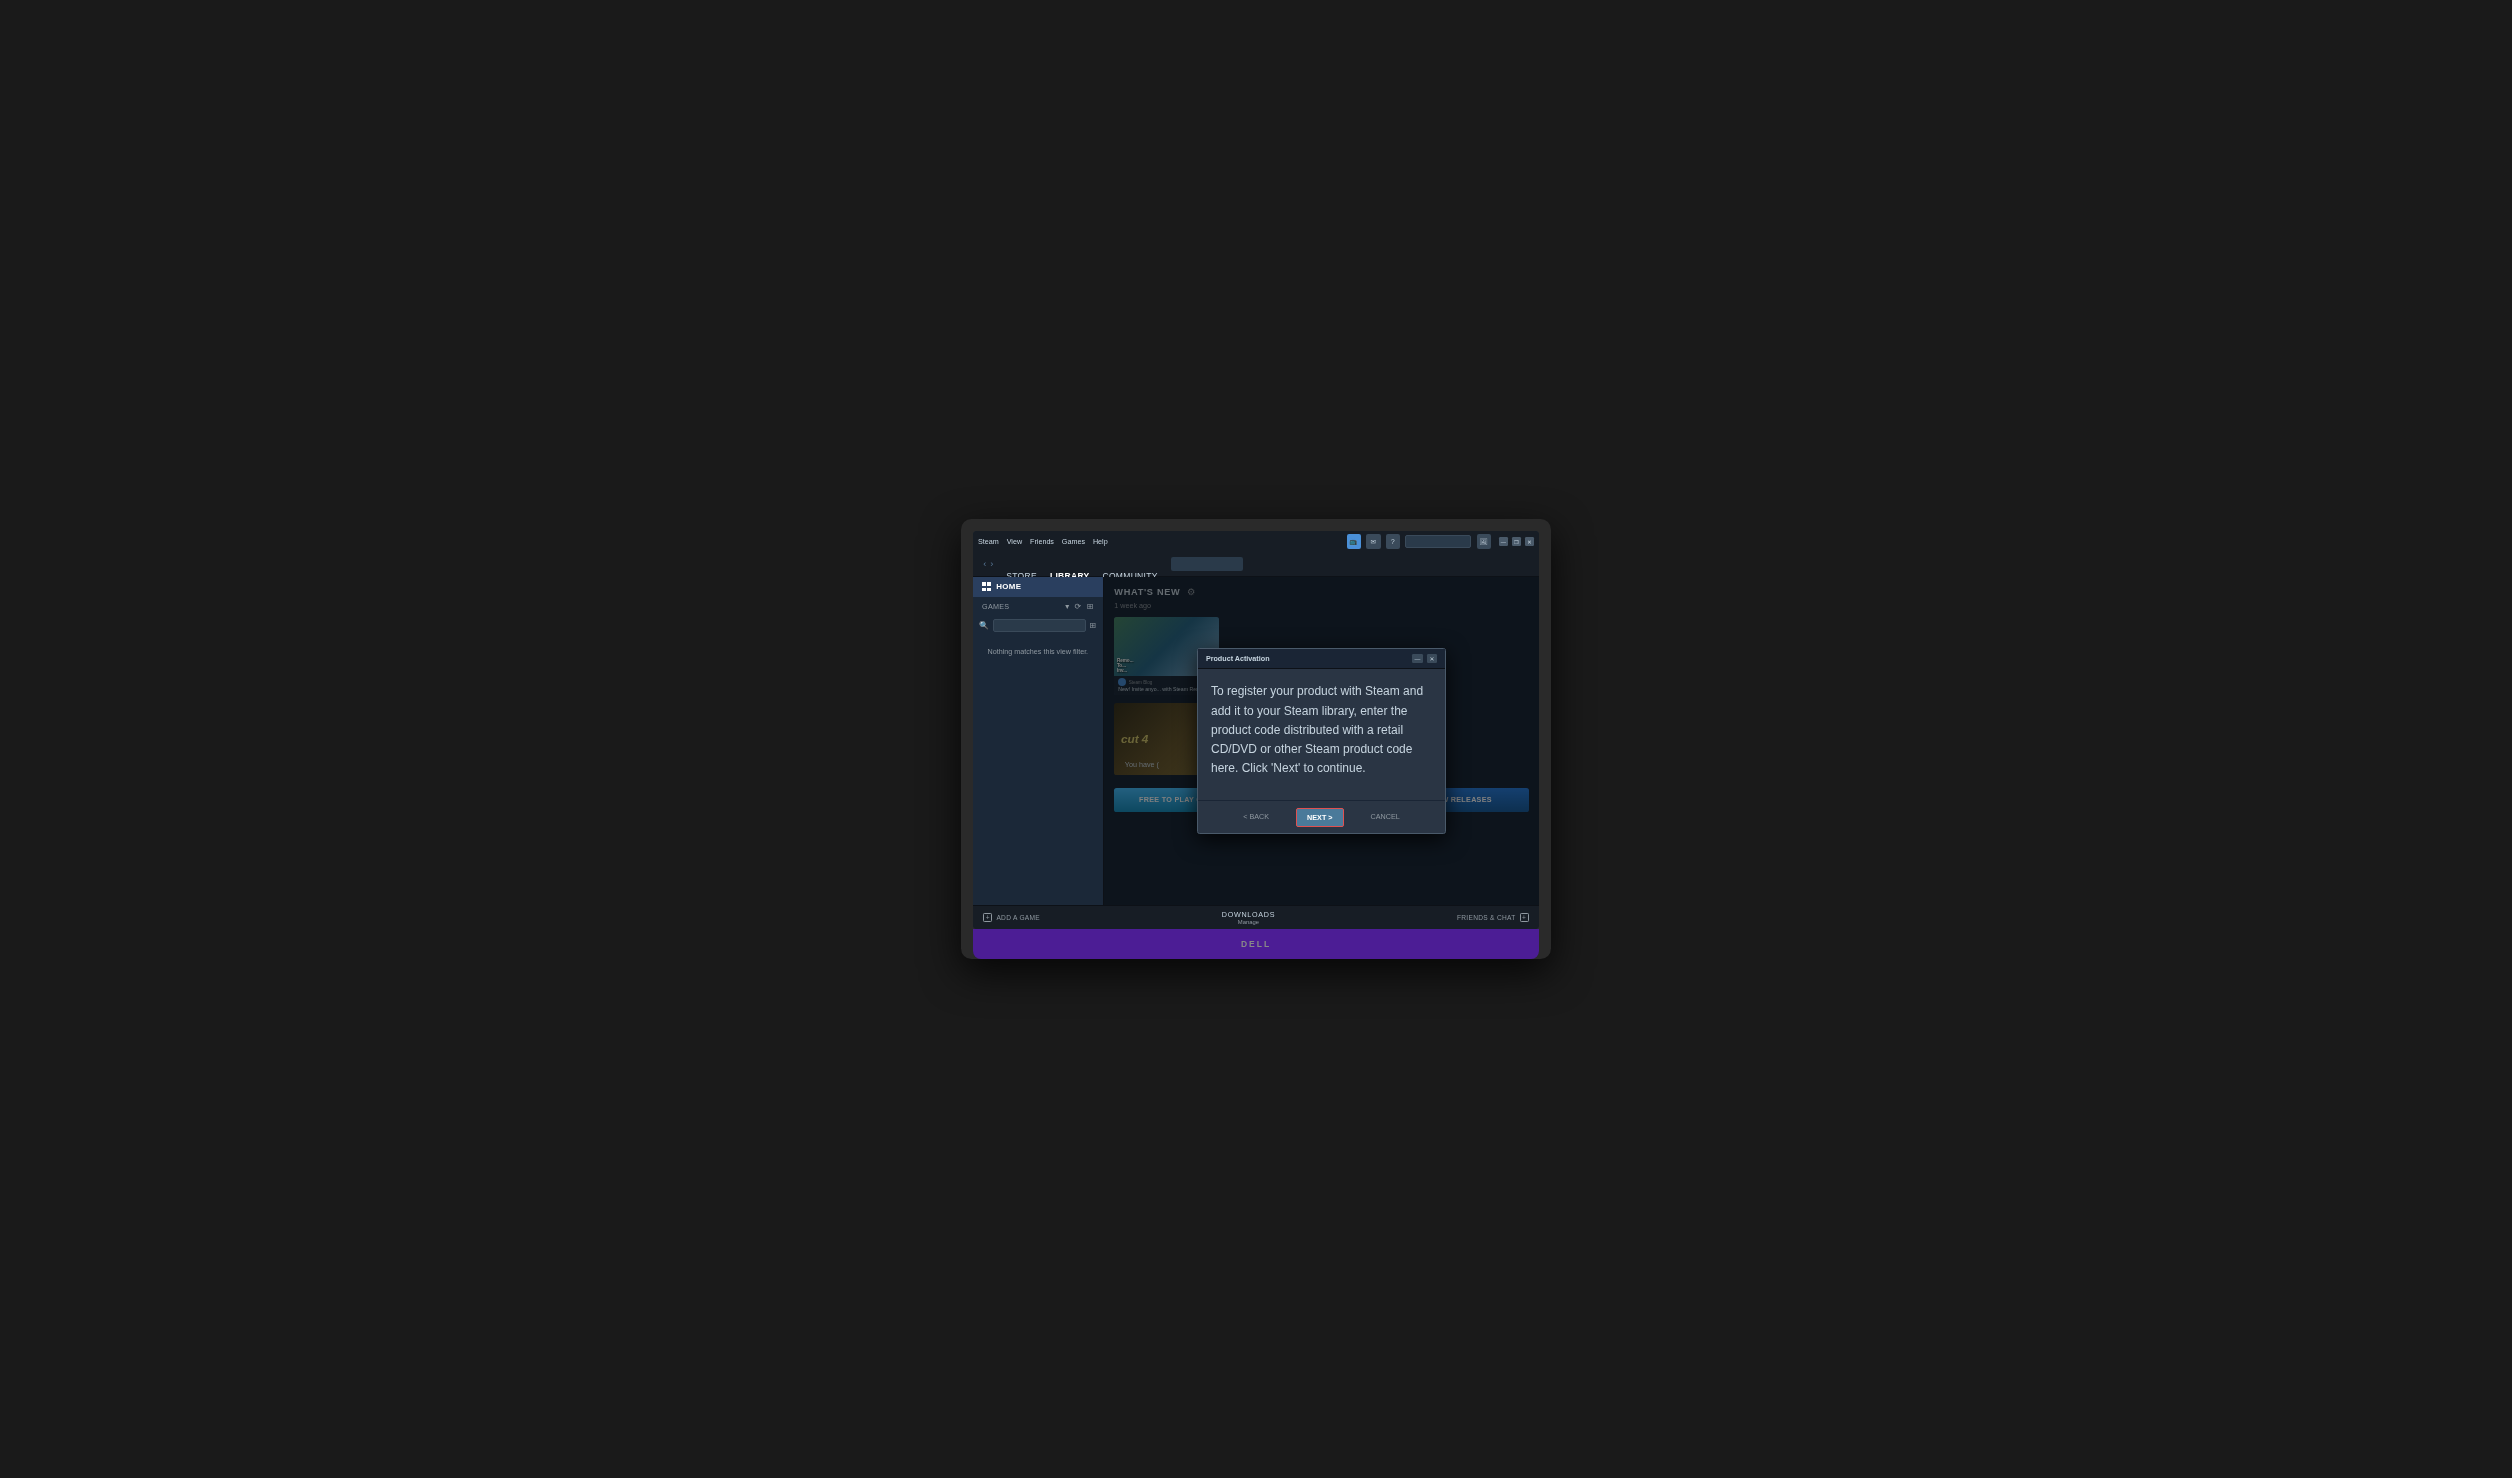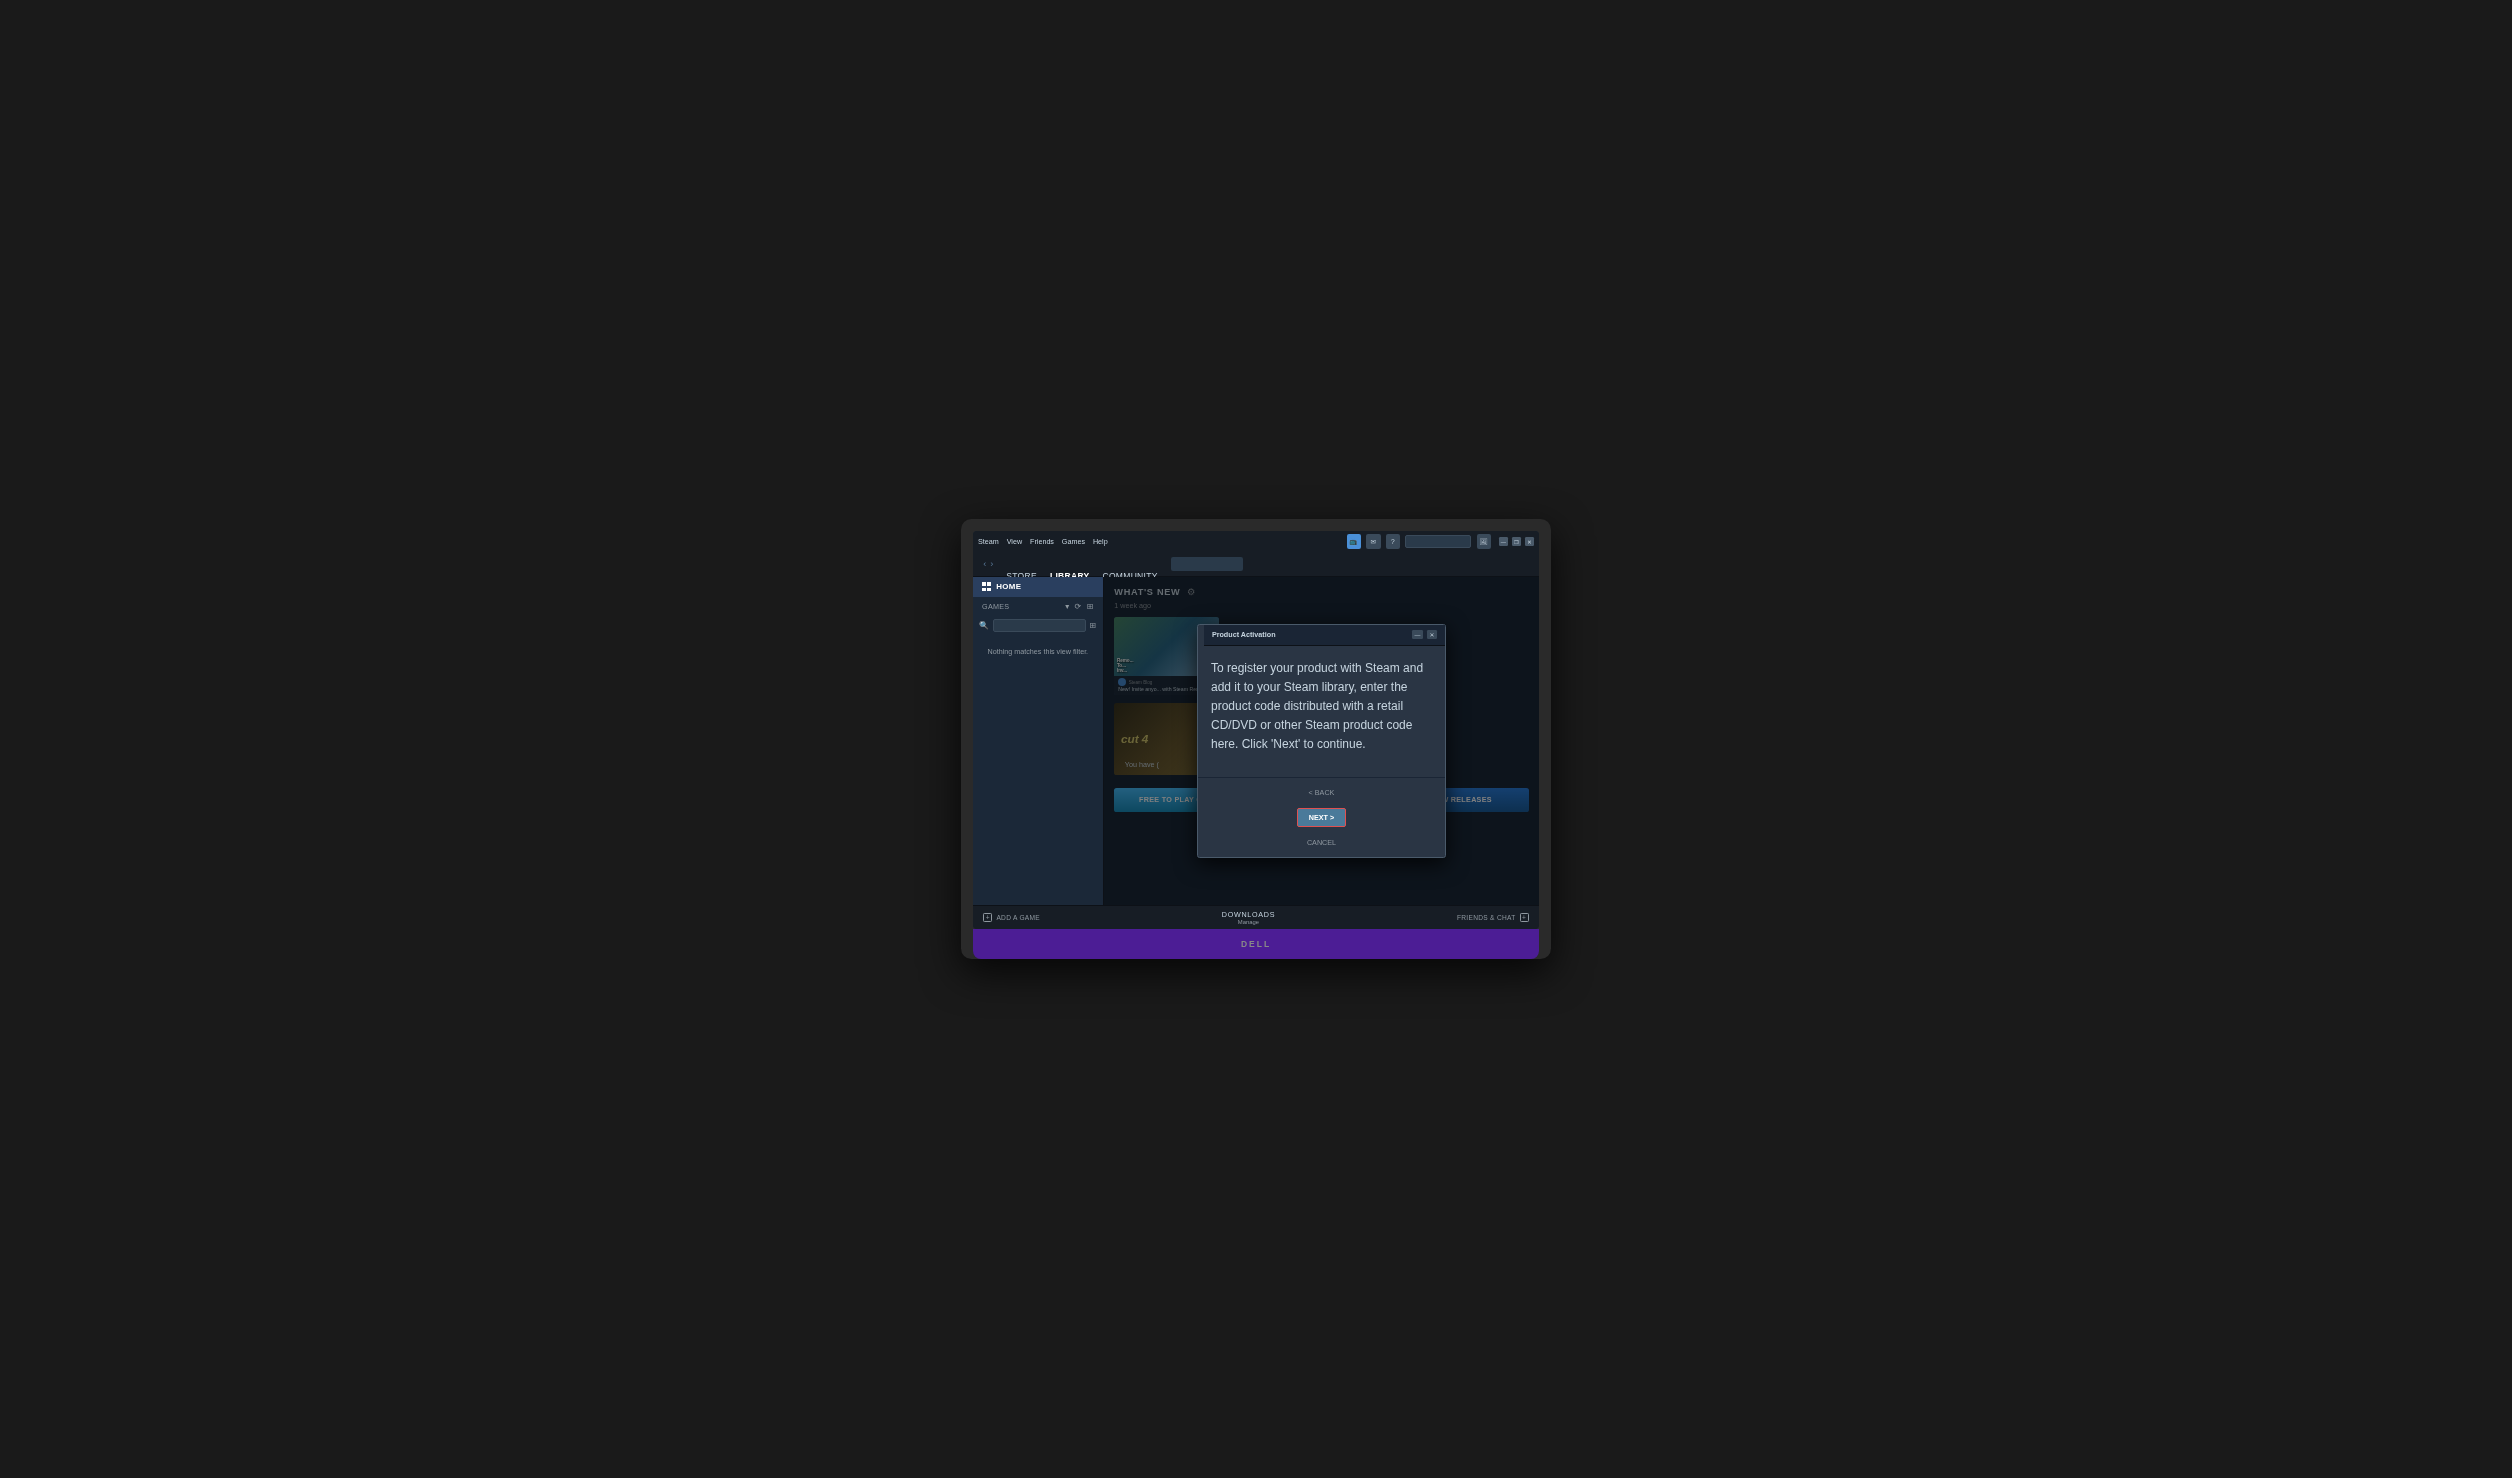--- a/index.html
+++ b/index.html
@@ -519,21 +519,20 @@
       box-shadow: 0 5.2px 21px rgba(0,0,0,0.8);
     }
 
     .dialog-title-bar {
       background: #1a2535;
       padding: 5.2px 7.9px;
       display: flex;
       align-items: center;
       justify-content: space-between;
       border-bottom: 0.7px solid #0d1117;
-      margin-left: 6px;
     }
 
     .dialog-title {
       color: #c6d4df;
       font-size: 7.2px;
       font-weight: bold;
     }
 
     .dialog-close-btns {
       display: flex;
@@ -560,25 +559,24 @@
 
     .dialog-text {
       color: #c6d4df;
       font-size: 12px;
       line-height: 1.6;
     }
 
     .dialog-footer {
       padding: 6.6px 10.5px;
       display: flex;
-      align-items: center;
+      align-items: flex-start;
       justify-content: center;
-      gap: 7px;
+      gap: 20px;
       border-top: 0.7px solid #1a2535;
-      flex-direction: column;
     }
 
     .dialog-back-btn {
       color: #8f98a0;
       font-size: 7.2px;
       cursor: pointer;
       background: none;
       border: none;
       padding: 3.9px 6.6px;
     }

